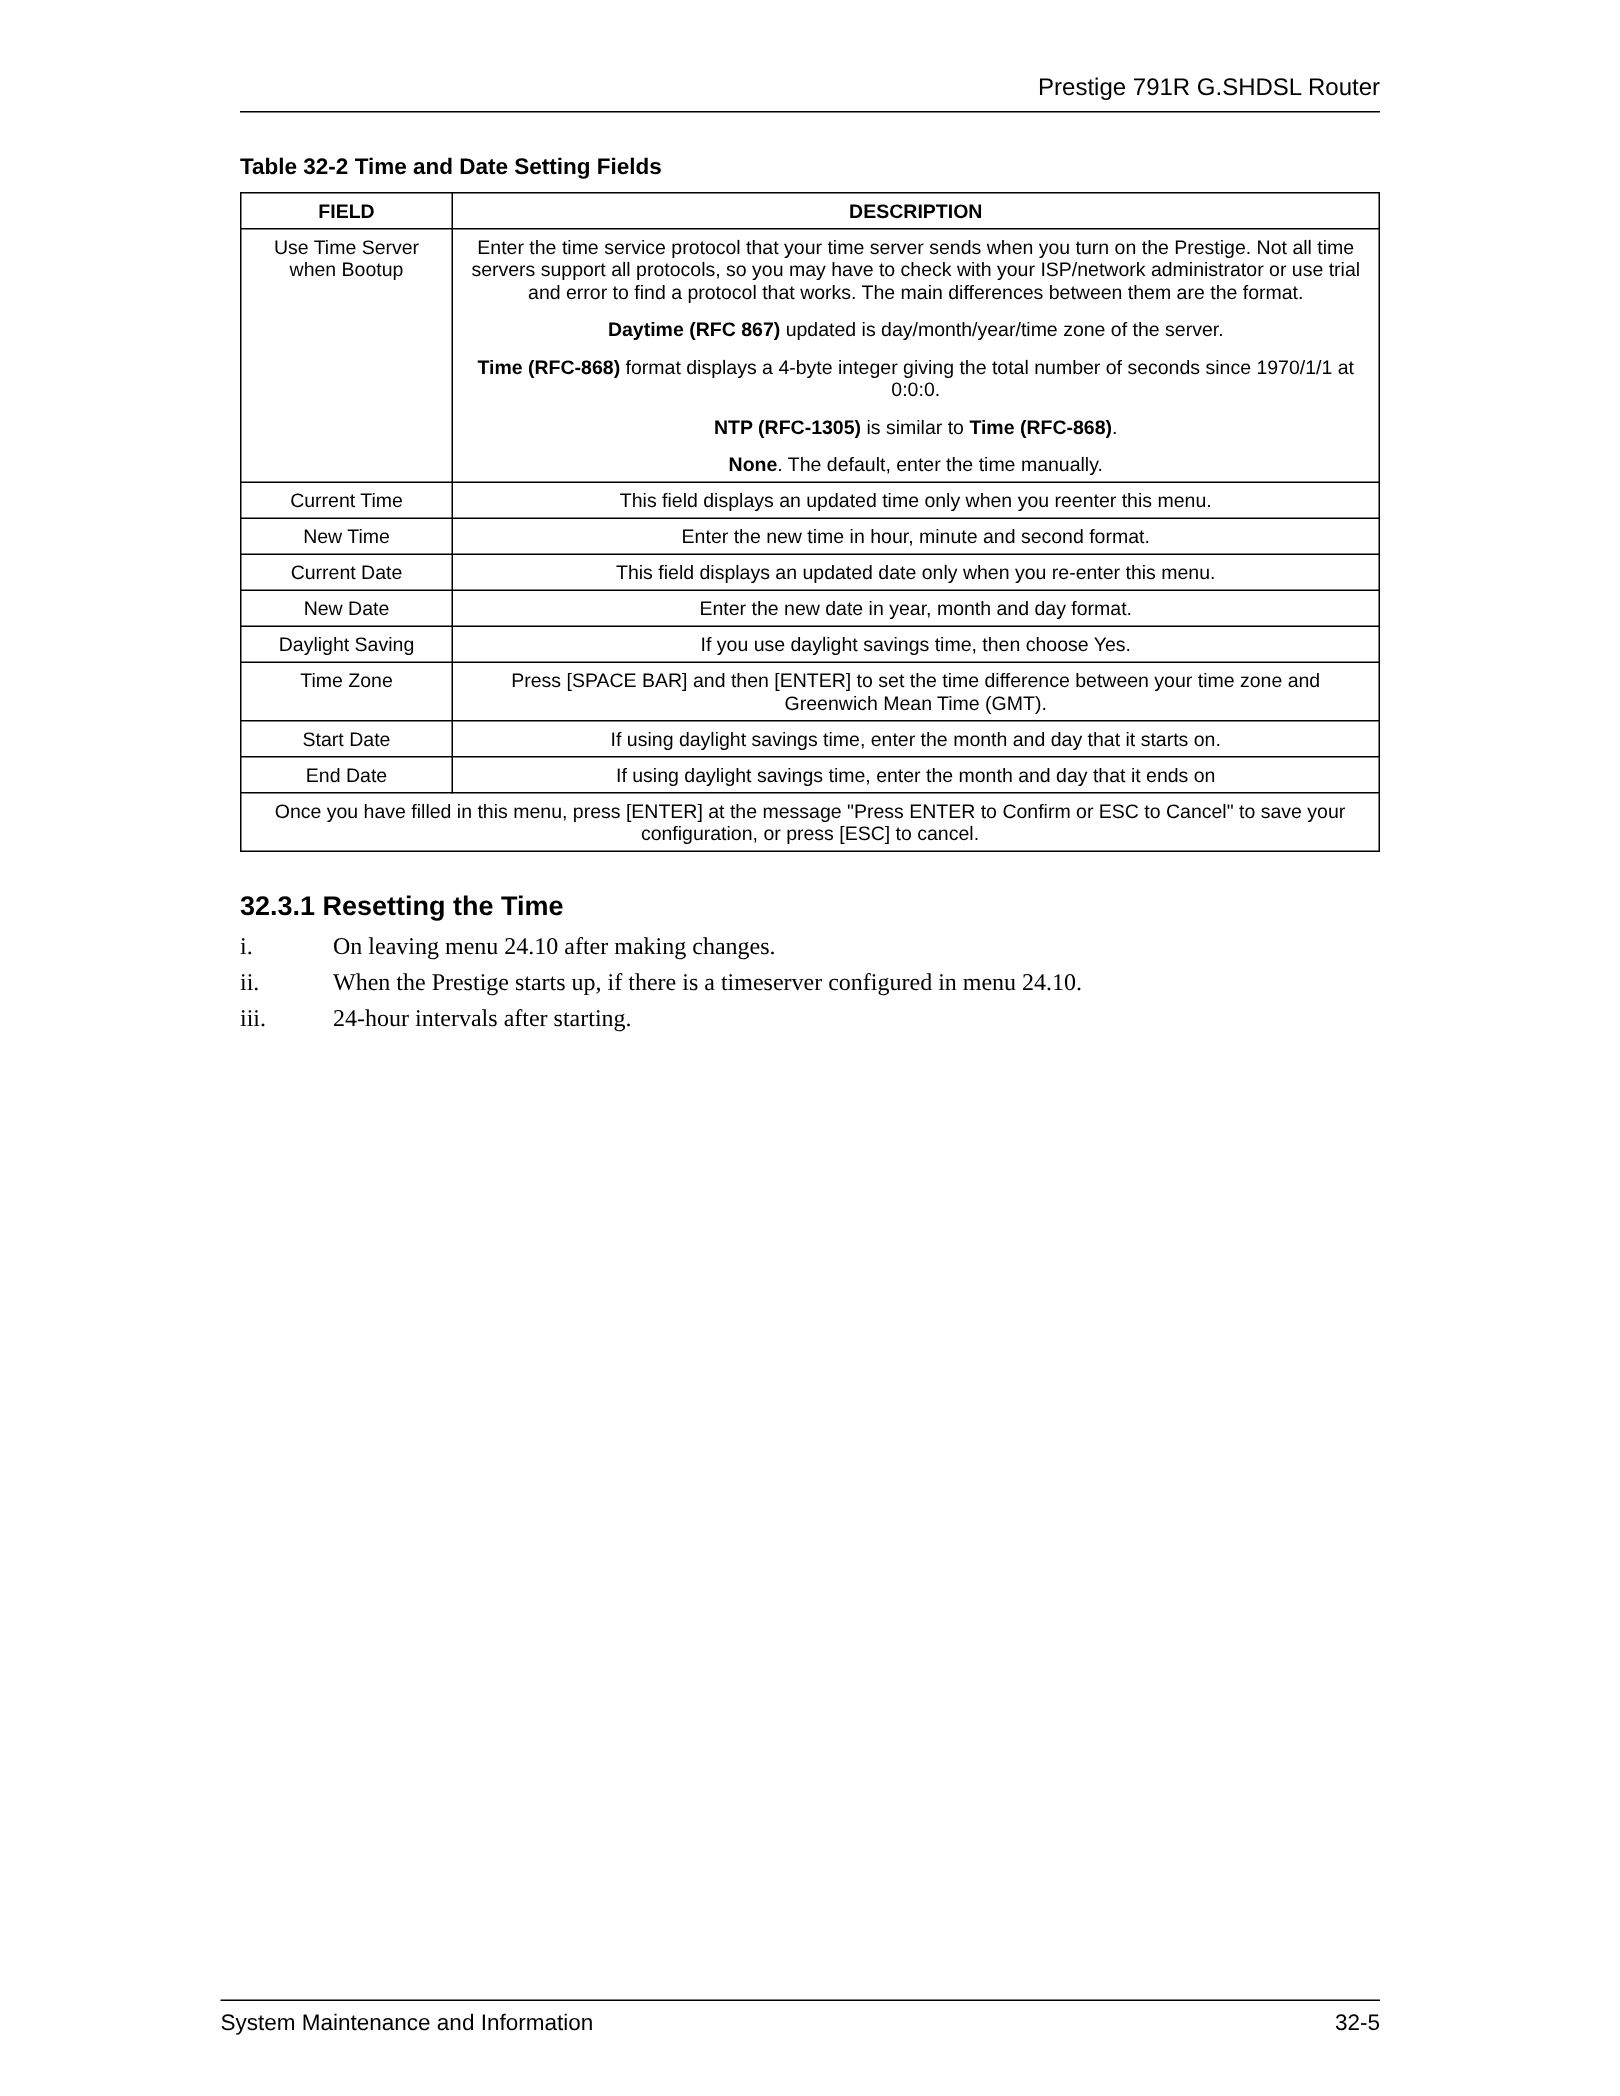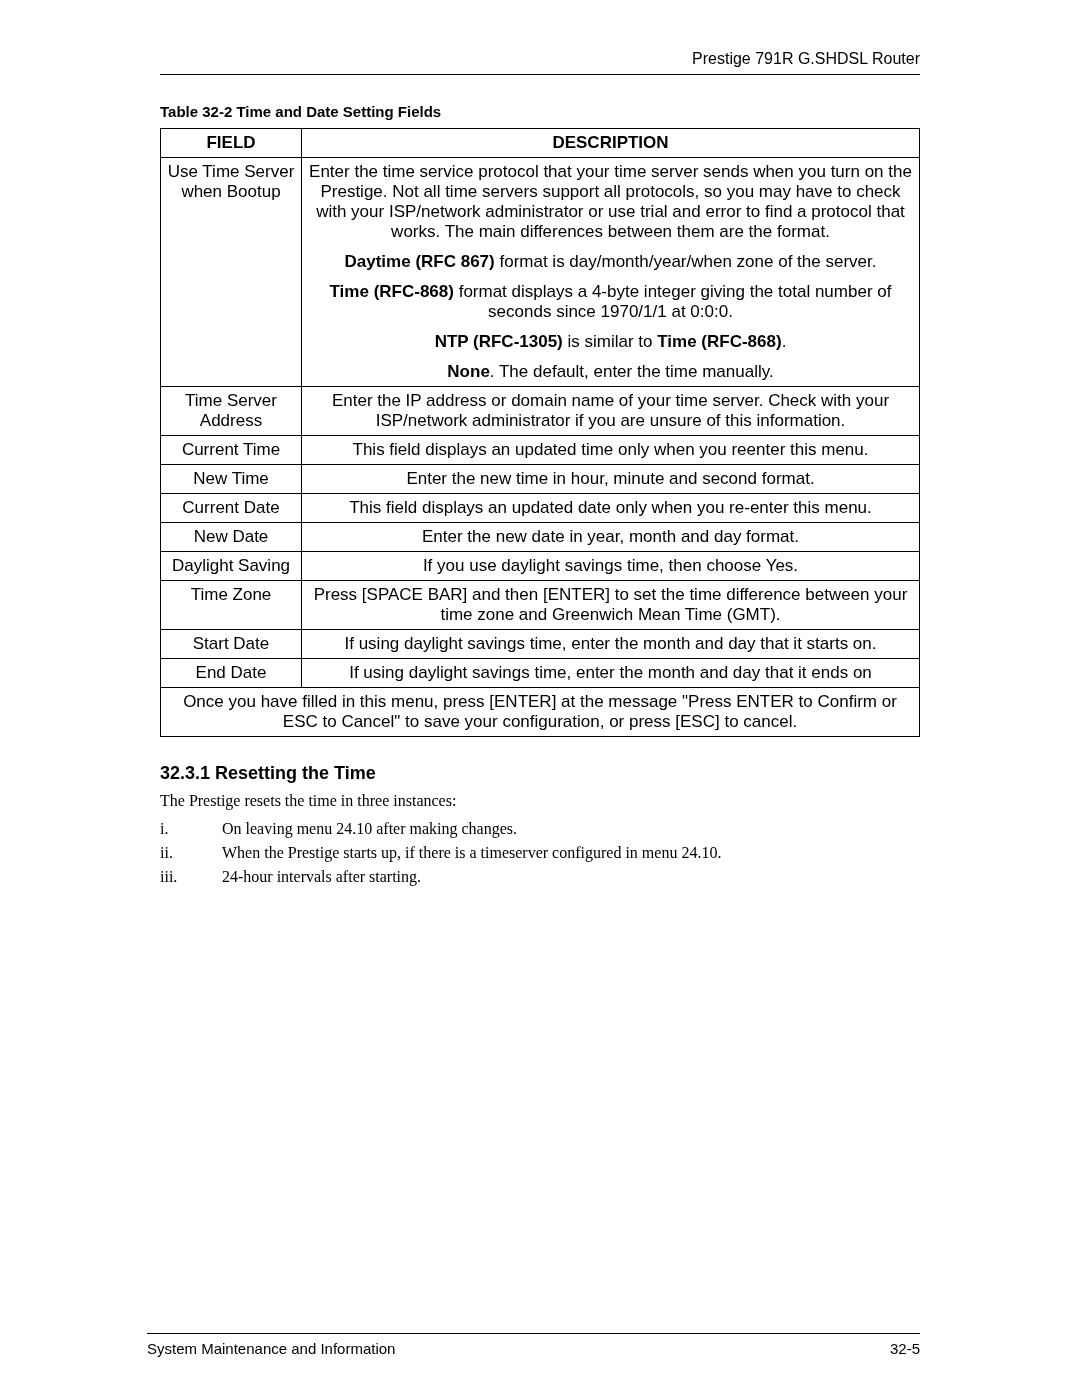--- a/index.html
+++ b/index.html
@@ -29,21 +29,21 @@
     }
     .table-caption {
       font-weight: bold;
       font-size: 15px;
       margin-bottom: 8px;
       font-family: Arial, sans-serif;
     }
     table.fields {
       border-collapse: collapse;
       width: 100%;
-      font-size: 17px;
+      font-size: 13px;
       font-family: Arial, sans-serif;
     }
     table.fields th, table.fields td {
       border: 1px solid #000;
       padding: 4px 6px;
       vertical-align: top;
       text-align: center;
     }
     table.fields th {
       font-weight: bold;
@@ -121,29 +121,25 @@
       <tr>
         <th class="field-col">FIELD</th>
         <th>DESCRIPTION</th>
       </tr>
     </thead>
     <tbody>
       <tr>
         <td>Use Time Server when Bootup</td>
         <td>
           <div class="desc-block">Enter the time service protocol that your time server sends when you turn on the Prestige. Not all time servers support all protocols, so you may have to check with your ISP/network administrator or use trial and error to find a protocol that works. The main differences between them are the format.</div>
-          <div class="desc-block"><span class="bold">Daytime (RFC 867)</span><span> format is day/month/year/when zone of the server.</span></div>
+          <div class="desc-block"><span class="bold">Daytime (RFC 867)</span><span> updated is day/month/year/time zone of the server.</span></div>
           <div class="desc-block"><span class="bold">Time (RFC-868)</span><span> format displays a 4-byte integer giving the total number of seconds since 1970/1/1 at 0:0:0.</span></div>
           <div class="desc-block"><span class="bold">NTP (RFC-1305)</span><span> is similar to </span><span class="bold">Time (RFC-868)</span><span>.</span></div>
           <div class="desc-block"><span class="bold">None</span><span>. The default, enter the time manually.</span></div>
         </td>
-      </tr>
-      <tr>
-        <td>Time Server Address</td>
-        <td>Enter the IP address or domain name of your time server. Check with your ISP/network administrator if you are unsure of this information.</td>
       </tr>
       <tr>
         <td>Current Time</td>
         <td>This field displays an updated time only when you reenter this menu.</td>
       </tr>
       <tr>
         <td>New Time</td>
         <td>Enter the new time in hour, minute and second format.</td>
       </tr>
       <tr>
@@ -170,21 +166,20 @@
         <td>End Date</td>
         <td>If using daylight savings time, enter the month and day that it ends on</td>
       </tr>
       <tr>
         <td class="footer-cell" colspan="2">Once you have filled in this menu, press [ENTER] at the message "Press ENTER to Confirm or ESC to Cancel" to save your configuration, or press [ESC] to cancel.</td>
       </tr>
     </tbody>
   </table>
 
   <div class="section-heading">32.3.1 Resetting the Time</div>
-  <p class="body-text">The Prestige resets the time in three instances:</p>
 
   <ol class="roman">
     <li>
       <span class="num">i.</span>
       <span>On leaving menu 24.10 after making changes.</span>
     </li>
     <li>
       <span class="num">ii.</span>
       <span>When the Prestige starts up, if there is a timeserver configured in menu 24.10.</span>
     </li>

